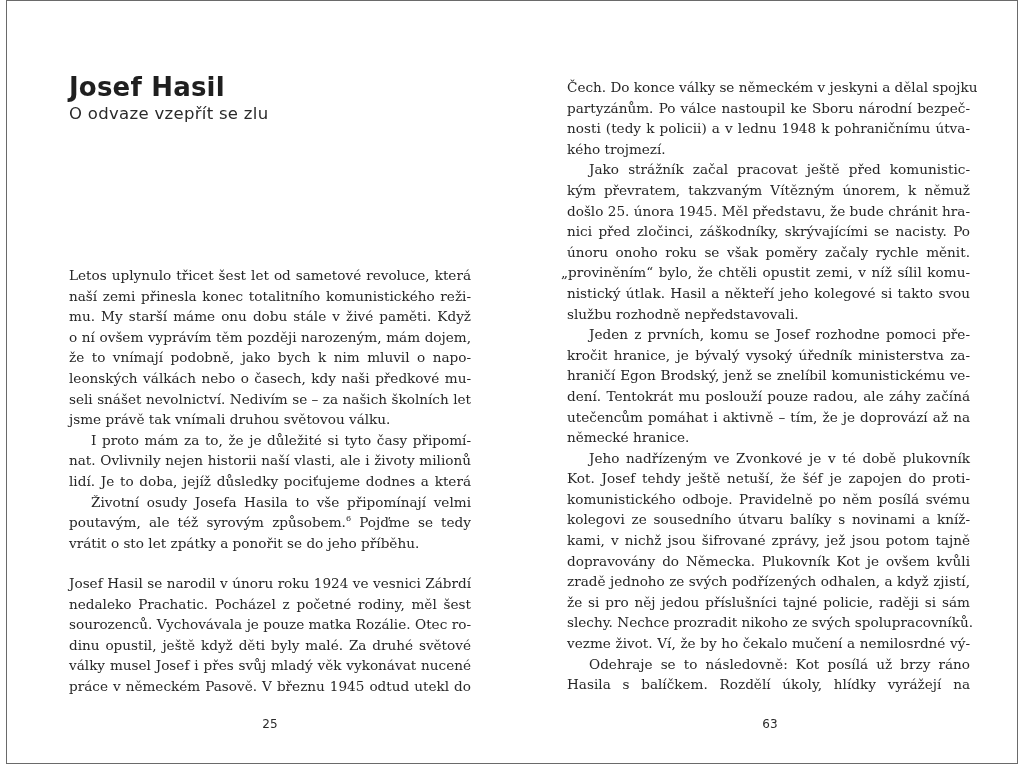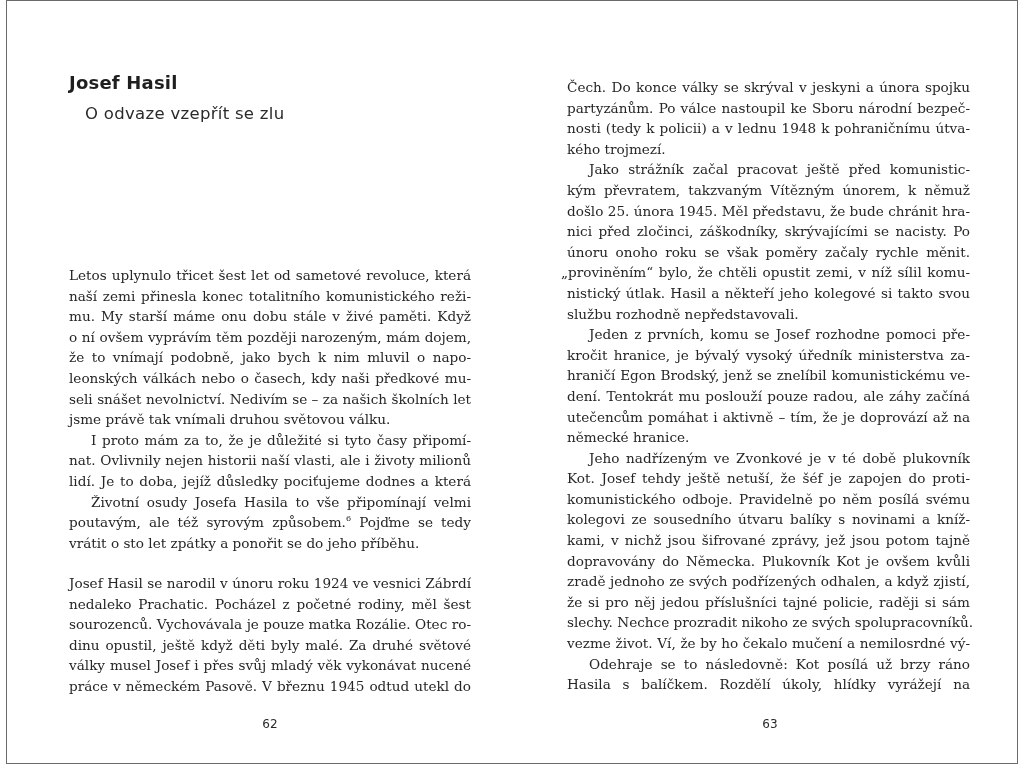--- a/index.html
+++ b/index.html
@@ -32,27 +32,27 @@
     .page-left { left: 0; width: 506px; }
     .page-right { left: 506px; width: 506px; }
 
     .chapter-title {
       position: absolute;
       left: 62px;
       top: 71px;
       margin: 0;
       font-family: "DejaVu Sans", sans-serif;
       font-weight: bold;
-      font-size: 18px;
+      font-size: 26px;
       color: #1f1f1f;
       letter-spacing: 0.2px;
     }
     .chapter-subtitle {
       position: absolute;
-      left: 78px;
+      left: 62px;
       top: 103px;
       margin: 0;
       font-family: "DejaVu Sans", sans-serif;
       font-weight: normal;
       font-size: 16.5px;
       color: #2a2a2a;
       letter-spacing: 0.3px;
     }
 
     .text-block {
@@ -128,28 +128,28 @@
 
     <div class="text-block left-block-2">
       <span class="line">Josef Hasil se narodil v únoru roku 1924 ve vesnici Zábrdí</span>
       <span class="line">nedaleko Prachatic. Pocházel z početné rodiny, měl šest</span>
       <span class="line">sourozenců. Vychovávala je pouze matka Rozálie. Otec ro-</span>
       <span class="line">dinu opustil, ještě když děti byly malé. Za druhé světové</span>
       <span class="line">války musel Josef i přes svůj mladý věk vykonávat nucené</span>
       <span class="line">práce v německém Pasově. V březnu 1945 odtud utekl do</span>
     </div>
 
-    <div class="page-number left">62</div>
+    <div class="page-number left">25</div>
   </div>
 
   <div class="page page-right">
   </div>
 
   <div class="text-block right-block">
-    <span class="line">Čech. Do konce války se skrýval v jeskyni a února spojku</span>
+    <span class="line">Čech. Do konce války se německém v jeskyni a dělal spojku</span>
     <span class="line">partyzánům. Po válce nastoupil ke Sboru národní bezpeč-</span>
     <span class="line">nosti (tedy k policii) a v lednu 1948 k pohraničnímu útva-</span>
     <span class="line last">kého trojmezí.</span>
     <span class="line indent">Jako strážník začal pracovat ještě před komunistic-</span>
     <span class="line">kým převratem, takzvaným Vítězným únorem, k němuž</span>
     <span class="line">došlo 25. února 1945. Měl představu, že bude chránit hra-</span>
     <span class="line">nici před zločinci, záškodníky, skrývajícími se nacisty. Po</span>
     <span class="line">únoru onoho roku se však poměry začaly rychle měnit.</span>
     <span class="line hang">„proviněním“ bylo, že chtěli opustit zemi, v níž sílil komu-</span>
     <span class="line">nistický útlak. Hasil a někteří jeho kolegové si takto svou</span>

